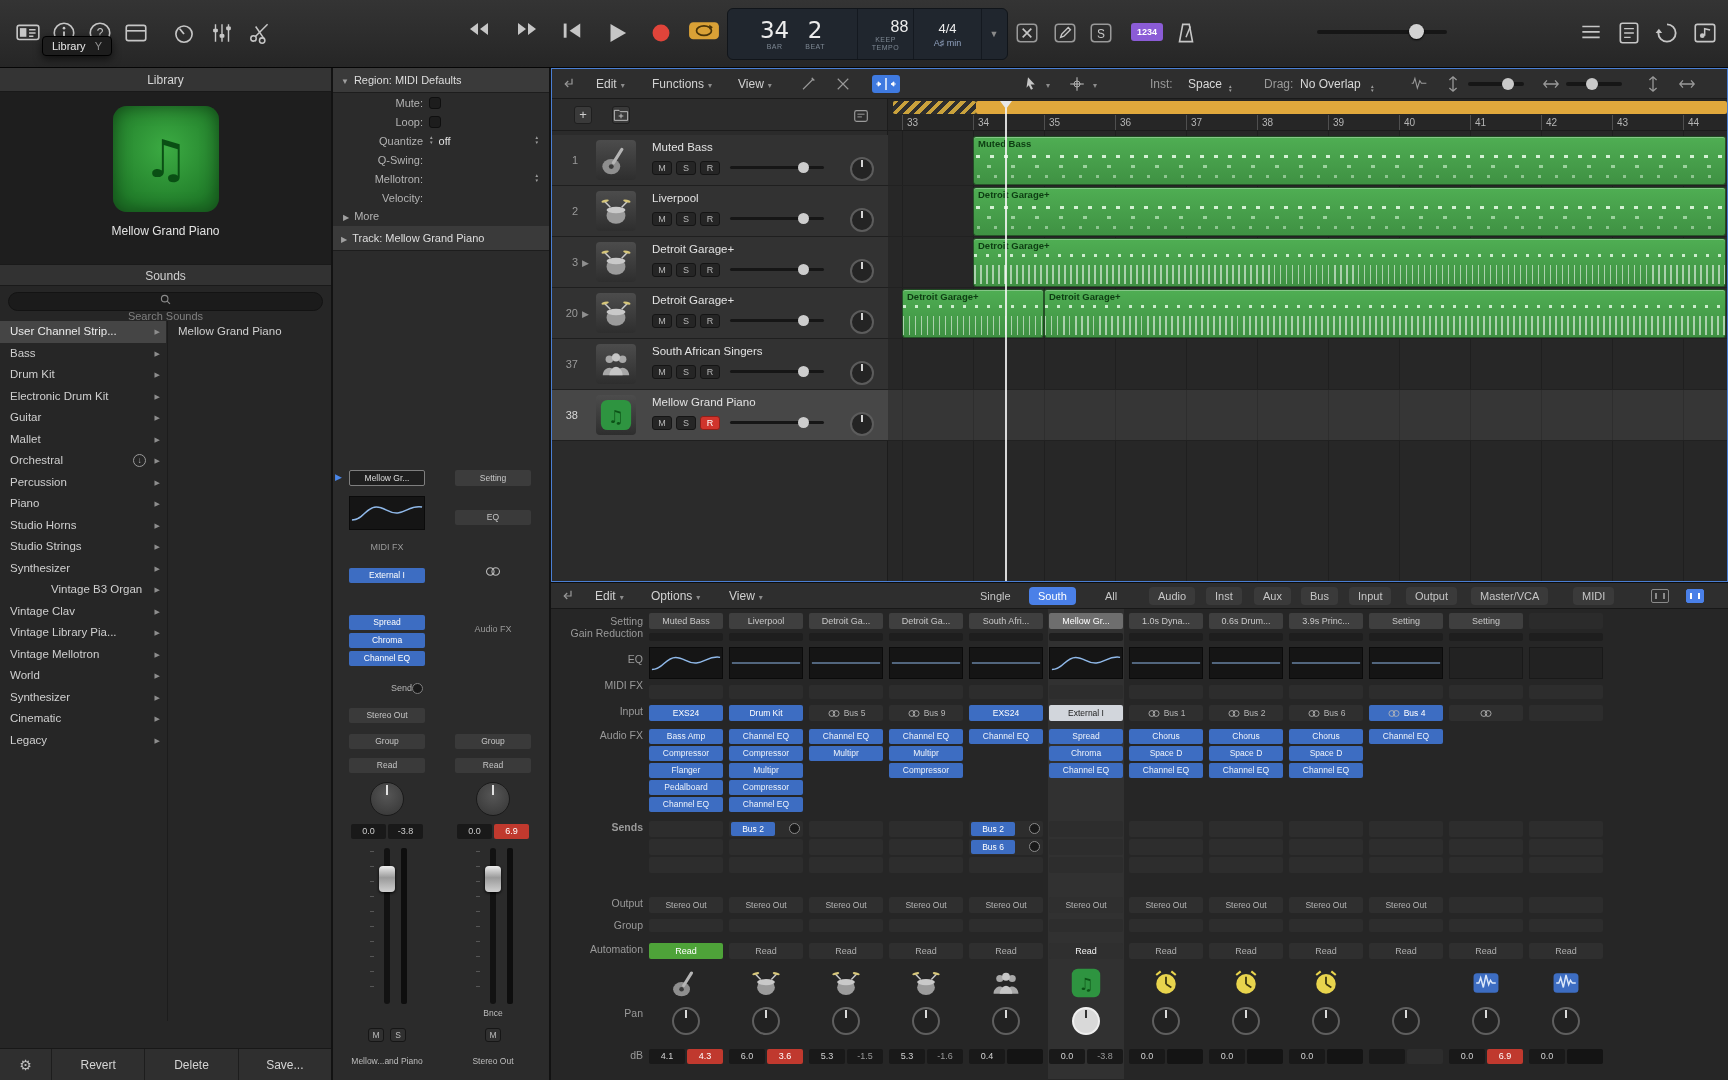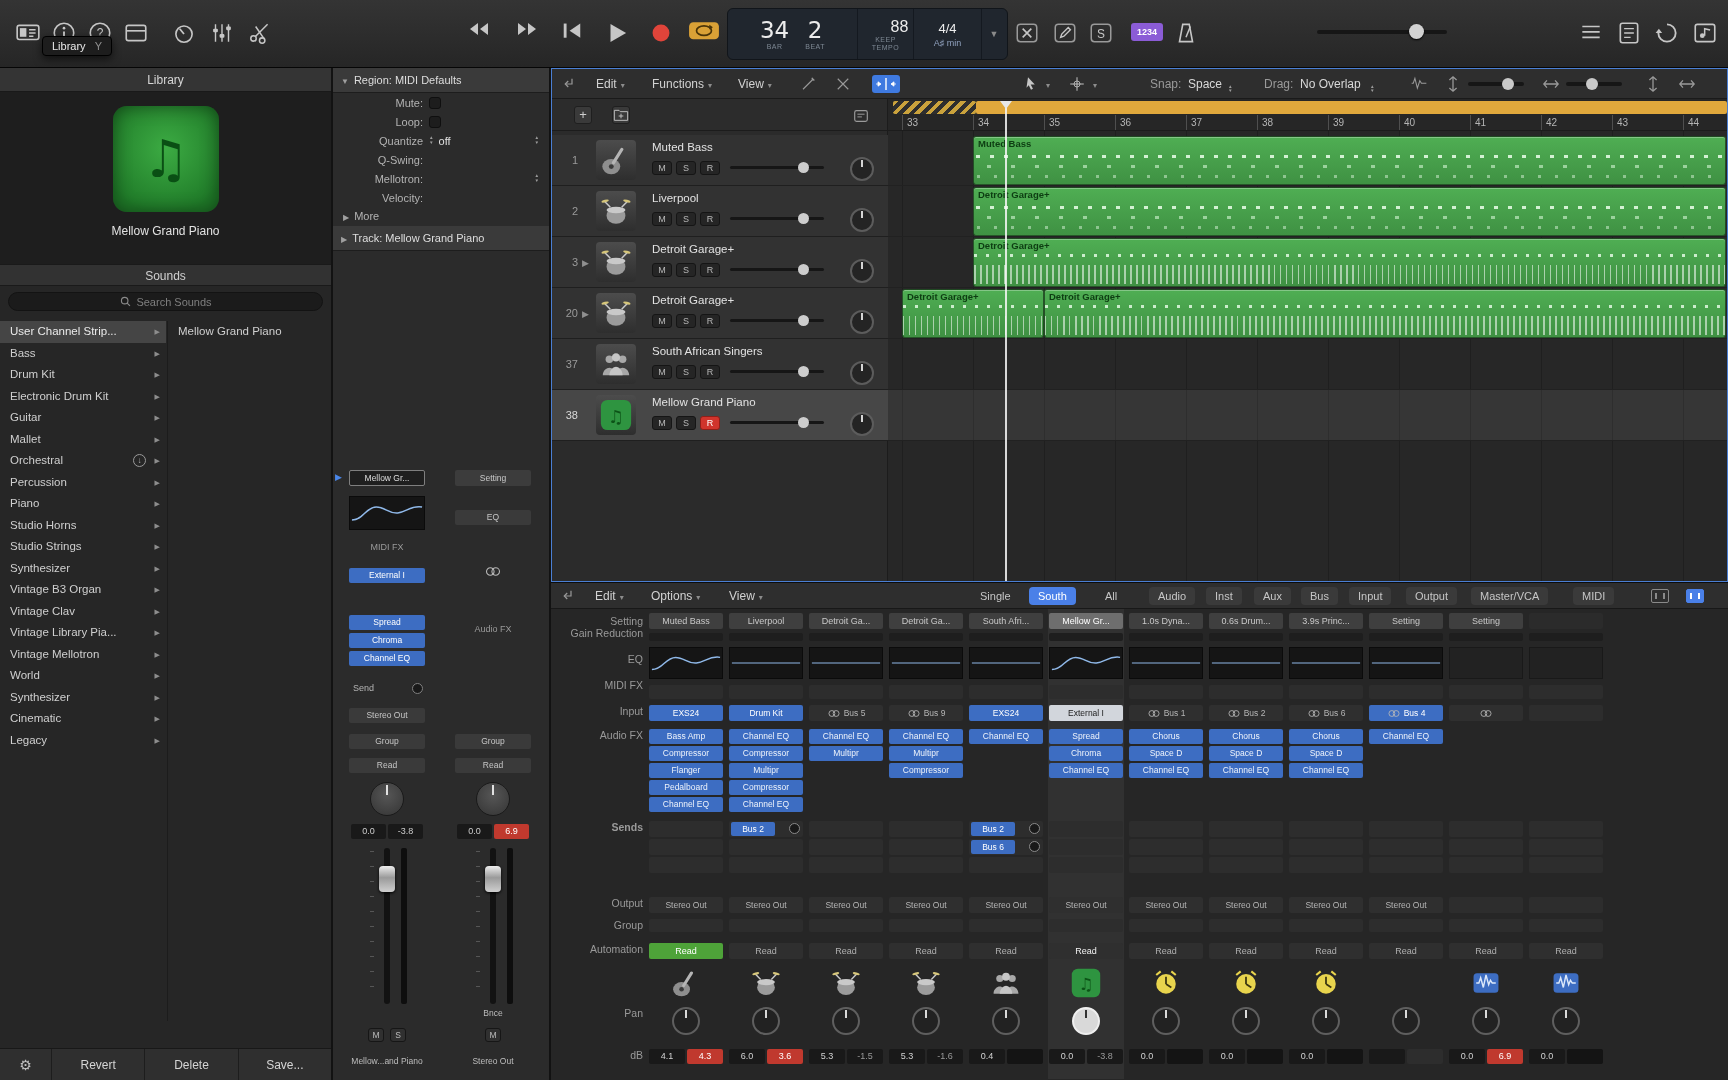--- a/index.html
+++ b/index.html
@@ -30,21 +30,21 @@
   #mastervol .vthumb{position:absolute;left:92px;top:-6px;width:15px;height:15px;border-radius:50%;background:#d2d2d2;box-shadow:0 1px 2px #000;}
 
   
   #library{position:absolute;left:0;top:68px;width:333px;height:1012px;background:#262626;border-right:2px solid #121212;}
   #libHeader{position:absolute;left:0;top:0;right:0;height:24px;background:#343434;border-bottom:1px solid #191919;text-align:center;line-height:24px;color:#d6d6d6;font-size:12px;}
   #patchArea{position:absolute;left:0;top:24px;right:0;height:172px;background:#1e1e1e;}
   #patchTile{position:absolute;left:113px;top:14px;width:106px;height:106px;border-radius:14px;background:radial-gradient(circle at 50% 40%,#3cab43,#1f7a28 80%);box-shadow:inset 0 0 18px rgba(0,0,0,.45);display:flex;align-items:center;justify-content:center;}
   #patchTile .note{font-family:"DejaVu Sans",sans-serif;font-size:52px;color:#0a4f14;line-height:1;}
   #patchName{position:absolute;left:0;right:0;top:132px;text-align:center;color:#e2e2e2;font-size:12px;}
   #soundsBar{position:absolute;left:0;top:196px;right:0;height:22px;background:#323232;border-top:1px solid #1a1a1a;border-bottom:1px solid #1a1a1a;text-align:center;line-height:22px;color:#d0d0d0;font-size:12px;}
-  #searchWrap{position:absolute;left:8px;top:224px;right:8px;height:19px;background:#1b1b1b;border:1px solid #131313;border-radius:10px;display:flex;align-items:center;justify-content:center;gap:4px;color:#7f7f7f;font-size:11px;}
+  #searchWrap{position:absolute;left:8px;top:224px;right:8px;height:19px;background:#1b1b1b;border:1px solid #131313;border-radius:10px;display:flex;align-items:center;gap:4px;color:#7f7f7f;font-size:11px;flex-direction:column;}
   #searchWrap .mag{width:13px;height:13px;}
   #libList{position:absolute;left:0;top:253px;width:166px;}
   #libDetail{position:absolute;left:167px;top:253px;right:0;border-left:1px solid #1c1c1c;height:700px;}
   .lib-row{position:relative;height:21.5px;line-height:21.5px;padding-left:10px;color:#cfcfcf;font-size:11.5px;white-space:nowrap;overflow:hidden;}
   .lib-row.sel{background:#454545;color:#eaeaea;}
   .lib-arr{position:absolute;right:6px;top:0;font-size:7px;color:#8d8d8d;}
   .lib-dl{position:absolute;right:20px;top:4px;width:13px;height:13px;border:1px solid #9a9a9a;border-radius:50%;color:#b5b5b5;font-size:8px;text-align:center;line-height:12px;padding-left:0;}
   #libFooter{position:absolute;left:0;bottom:0;right:0;height:32px;background:#2f2f2f;border-top:1px solid #181818;display:flex;}
   .lf-cell{flex:1;border-right:1px solid #1d1d1d;display:flex;align-items:center;justify-content:center;color:#d5d5d5;font-size:12px;}
   .lf-gear{flex:0 0 52px;color:#c0c0c0;font-size:14px;}
@@ -65,21 +65,21 @@
   #moreRow .tri{font-size:8px;color:#9f9f9f;margin-right:5px;}
   #stripArea{position:absolute;left:0;top:0;right:0;bottom:0;}
   .ch-strip{position:absolute;width:76px;}
   .ch-name{position:absolute;left:0;width:76px;height:16px;background:#1f1f1f;border:1px solid #7f7f7f;border-radius:2px;color:#ddd;font-size:8.5px;line-height:14px;text-align:center;overflow:hidden;white-space:nowrap;}
   .ch-name.plainbox{border:none;background:#3c3c3c;color:#c9c9c9;line-height:16px;}
   .ch-eq{position:absolute;left:0;width:76px;height:34px;background:#151515;border:1px solid #0b0b0b;}
   .ch-lab{position:absolute;left:0;width:76px;text-align:center;color:#9a9a9a;font-size:9px;}
   .ch-btn{position:absolute;left:0;width:76px;height:15px;border-radius:2px;background:#3a3a3a;color:#c6c6c6;font-size:8.5px;line-height:15px;text-align:center;overflow:hidden;white-space:nowrap;}
   .ch-btn.blue{background:#3d6dc2;color:#fff;}
   .ch-send{position:absolute;left:4px;width:70px;height:14px;display:flex;align-items:center;}
-  .ch-send .slab{flex:1;color:#b5b5b5;font-size:9px;text-align:left;}
+  .ch-send .slab{flex:1;color:#b5b5b5;font-size:9px;text-align:right;}
   .ch-send .sknob{width:11px;height:11px;border-radius:50%;background:#191919;border:1.5px solid #808080;}
   .knob-lg{position:absolute;left:50%;margin-left:-17px;width:34px;height:34px;border-radius:50%;background:radial-gradient(circle at 50% 38%,#565656,#343434);border:1px solid #1a1a1a;}
   .knob-lg::after{content:"";position:absolute;left:50%;top:2px;width:2px;height:10px;margin-left:-1px;background:#e2e2e2;}
   .ch-vals{position:absolute;left:2px;width:72px;height:15px;display:flex;gap:2px;}
   .ch-vals span{flex:1;background:#191919;border-radius:2px;color:#cdcdcd;font-size:9px;line-height:15px;text-align:center;}
   .ch-vals .redv{background:#c0392e;color:#fff;}
   .fader{position:absolute;left:50%;margin-left:-20px;width:40px;}
   .f-slot{position:absolute;left:50%;margin-left:-3px;top:0;bottom:0;width:6px;background:#121212;border-radius:3px;}
   .f-ticks{position:absolute;top:3px;bottom:3px;width:4px;background:repeating-linear-gradient(#565656 0 1px,transparent 1px 15px);}
   .f-ticks.l{left:3px;}
@@ -341,21 +341,21 @@
         <div class="lib-row"><div style="display: inline;">Drum Kit</div><div class="lib-arr">▶</div></div>
         <div class="lib-row"><div style="display: inline;">Electronic Drum Kit</div><div class="lib-arr">▶</div></div>
         <div class="lib-row"><div style="display: inline;">Guitar</div><div class="lib-arr">▶</div></div>
         <div class="lib-row"><div style="display: inline;">Mallet</div><div class="lib-arr">▶</div></div>
         <div class="lib-row"><div style="display: inline;">Orchestral</div><div class="lib-dl">↓</div><div class="lib-arr">▶</div></div>
         <div class="lib-row"><div style="display: inline;">Percussion</div><div class="lib-arr">▶</div></div>
         <div class="lib-row"><div style="display: inline;">Piano</div><div class="lib-arr">▶</div></div>
         <div class="lib-row"><div style="display: inline;">Studio Horns</div><div class="lib-arr">▶</div></div>
         <div class="lib-row"><div style="display: inline;">Studio Strings</div><div class="lib-arr">▶</div></div>
         <div class="lib-row"><div style="display: inline;">Synthesizer</div><div class="lib-arr">▶</div></div>
-        <div class="lib-row"><div style="display: inline;">Vintage B3 Organ</div><div class="lib-arr">▶</div></div>
+        <div class="lib-row"><div style="display: inline; margin-left: 41px;">Vintage B3 Organ</div><div class="lib-arr">▶</div></div>
         <div class="lib-row"><div style="display: inline;">Vintage Clav</div><div class="lib-arr">▶</div></div>
         <div class="lib-row"><div style="display: inline;">Vintage Library Pia...</div><div class="lib-arr">▶</div></div>
         <div class="lib-row"><div style="display: inline;">Vintage Mellotron</div><div class="lib-arr">▶</div></div>
         <div class="lib-row"><div style="display: inline;">World</div><div class="lib-arr">▶</div></div>
         <div class="lib-row"><div style="display: inline;">Synthesizer</div><div class="lib-arr">▶</div></div>
         <div class="lib-row"><div style="display: inline;">Cinematic</div><div class="lib-arr">▶</div></div>
         <div class="lib-row"><div style="display: inline;">Legacy</div><div class="lib-arr">▶</div></div>
       </div>
     <div id="libDetail">
         <div class="lib-row">Mellow Grand Piano</div>
@@ -521,21 +521,21 @@
           </svg></span>
       <span class="mb-icon" style="left:470px"><svg viewBox="0 0 24 24">
             <path d="M8 3l9 9.5h-5.4l3 5.8-2.6 1.3-3-5.9L6 17z" fill="#c6c6c6"></path>
           </svg></span>
       <span class="menu" style="left:490px"><b class="cv">▾</b></span>
       <span class="mb-icon" style="left:516px"><svg viewBox="0 0 24 24">
             <path d="M12 3v18M3 12h18" stroke="#c6c6c6" stroke-width="1.3"></path>
             <circle cx="12" cy="12" r="4" fill="none" stroke="#c6c6c6" stroke-width="1.1"></circle>
           </svg></span>
       <span class="menu" style="left:537px"><b class="cv">▾</b></span>
-      <span class="menu mlab" style="left:598px">Snap:</span>
+      <span class="menu mlab" style="left:598px">Inst:</span>
       <span class="menu mval" style="left:636px">Space</span>
       <span class="menu" style="left:676px"><span class="stp">
             <span>▲</span>
             <span>▼</span>
           </span></span>
       <span class="menu mlab" style="left:712px">Drag:</span>
       <span class="menu mval" style="left:748px">No Overlap</span>
       <span class="menu" style="left:818px"><span class="stp">
             <span>▲</span>
             <span>▼</span>

